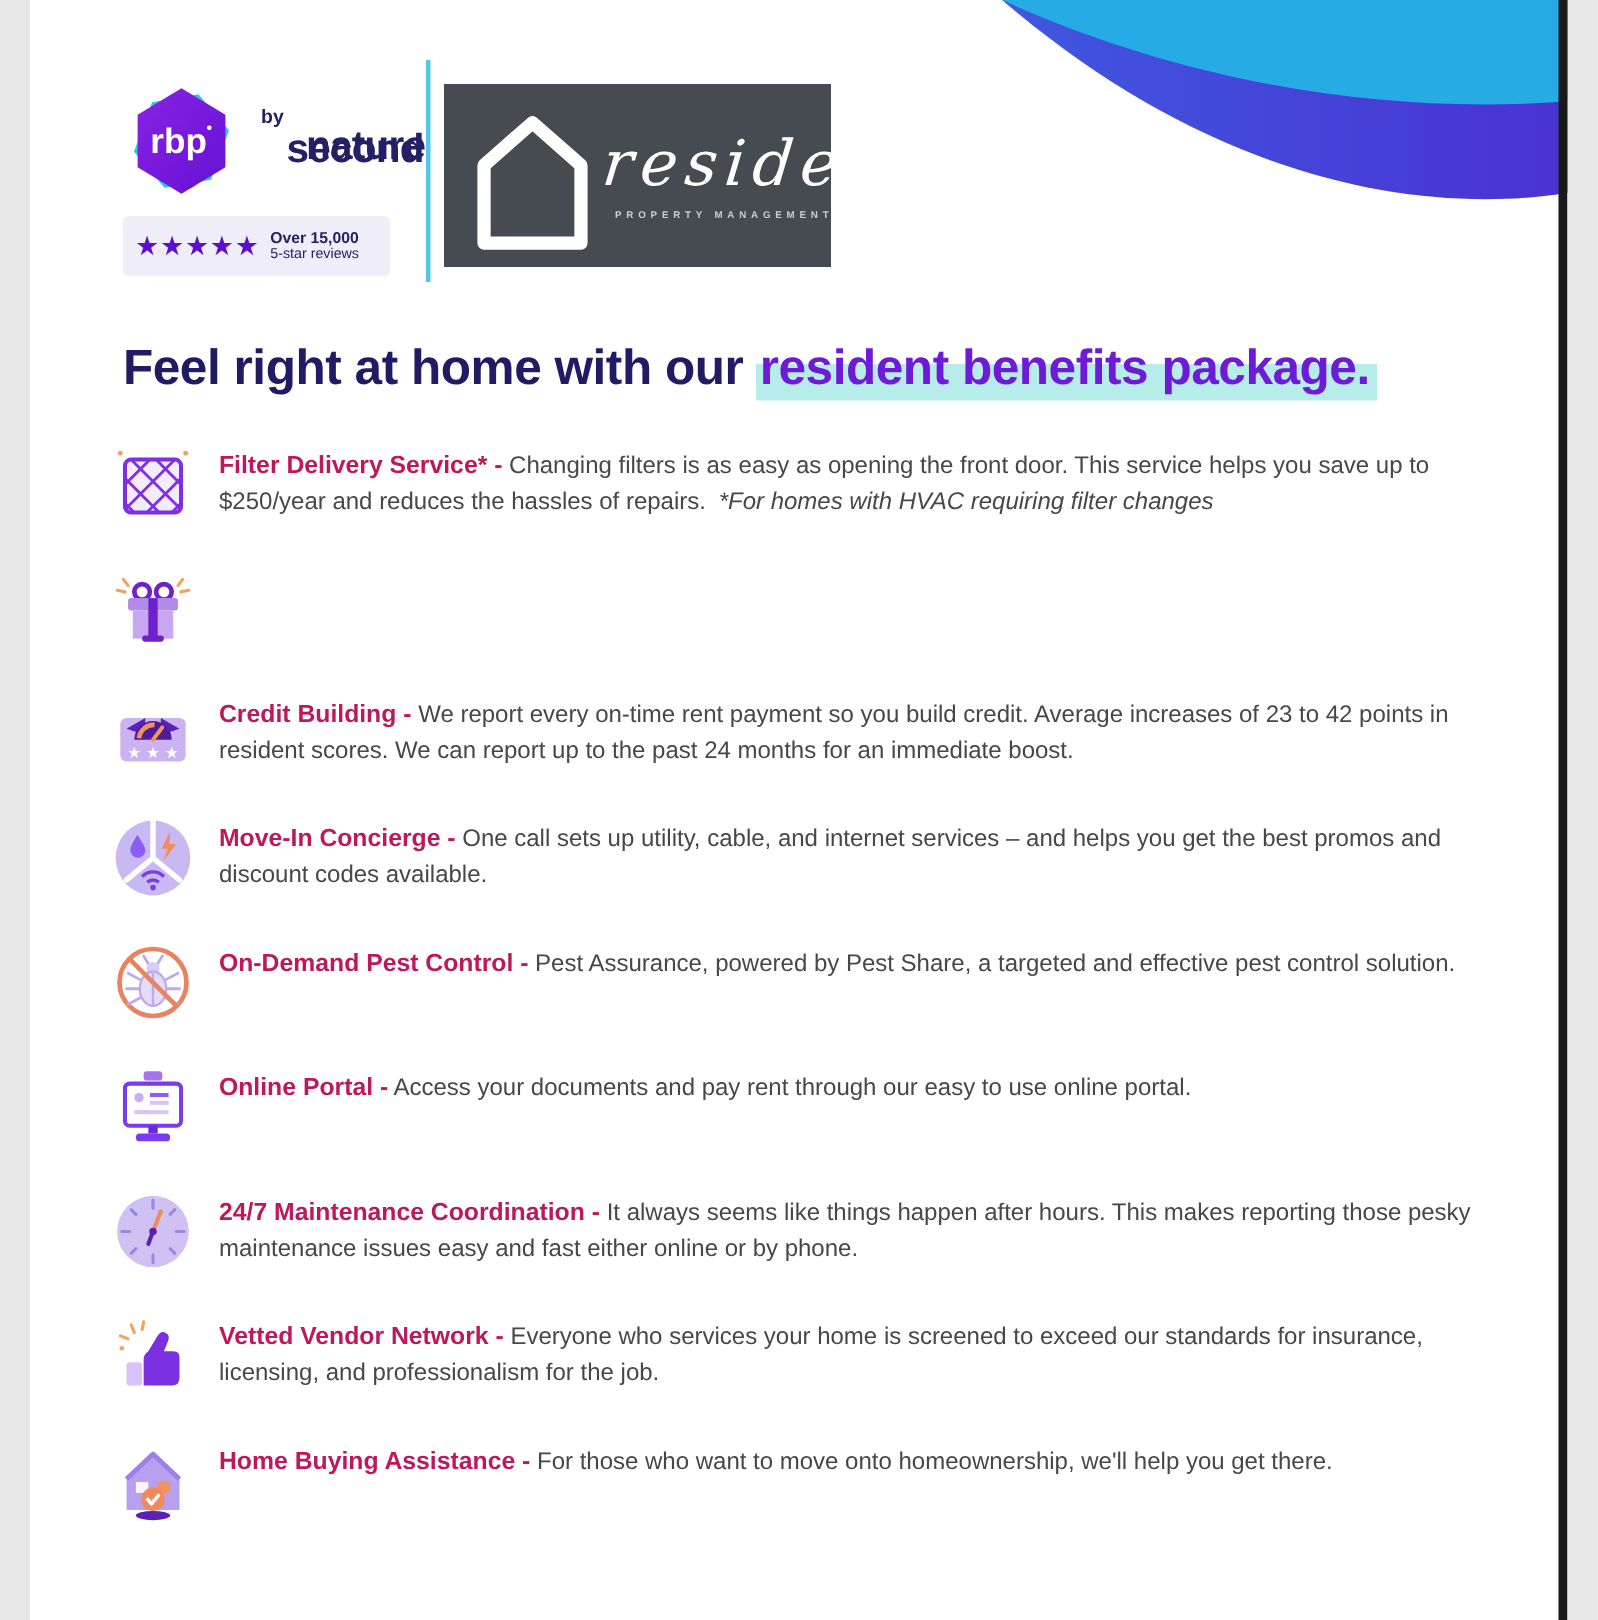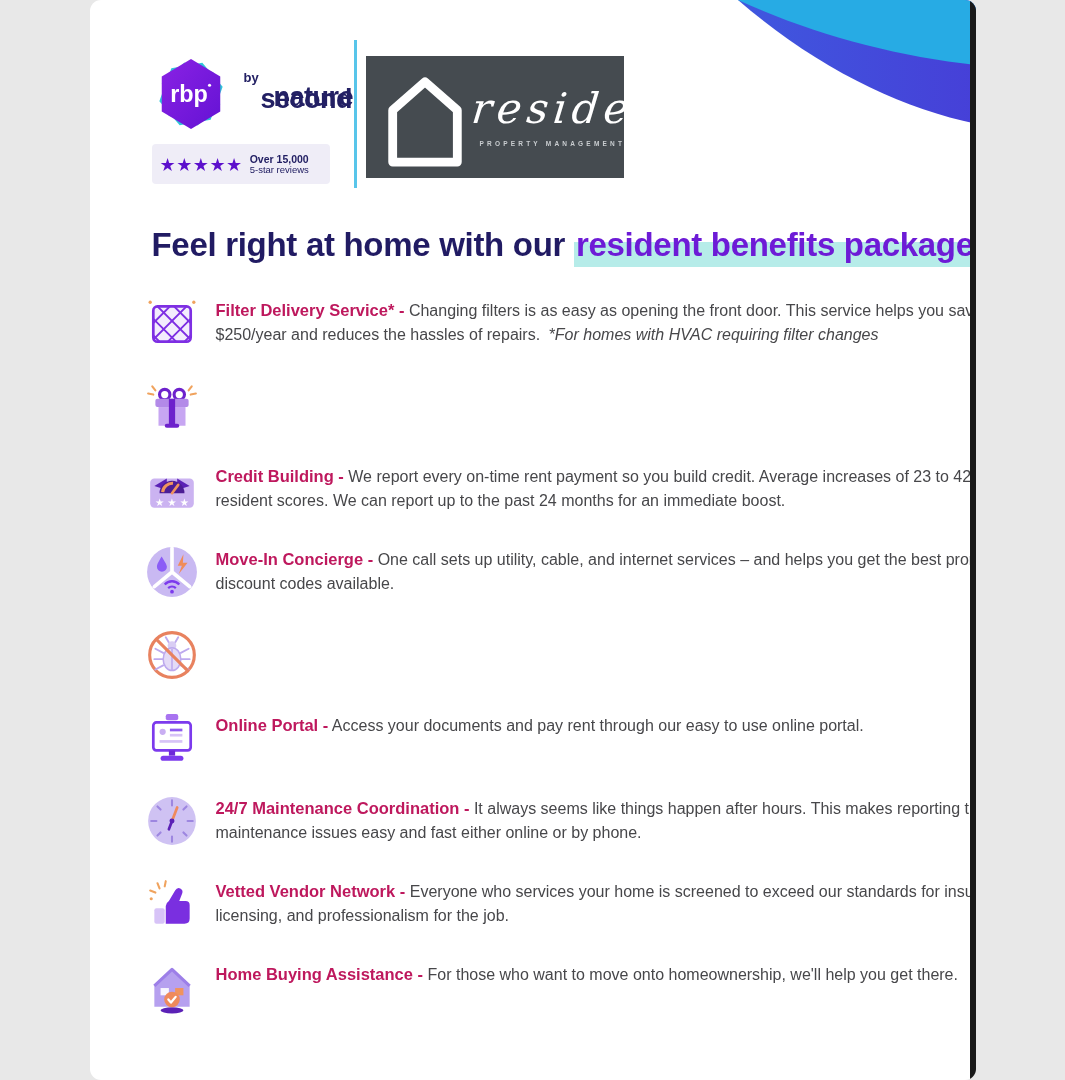--- a/index.html
+++ b/index.html
@@ -1,21 +1,20 @@
 <!DOCTYPE html>
 <html><head>
 <meta charset="utf-8">
 <style>
   * { margin:0; padding:0; box-sizing:border-box; }
   html,body { background:#e8e8e8; }
   .page {
-    position:relative; width:886px; height:1080px; background:#ffffff;
+    position:relative; width:1025px; height:1080px; background:#ffffff;
     overflow:hidden; font-family:"Liberation Sans","DejaVu Sans",sans-serif;
     margin:0 auto;
-    border-radius:11px;
   }
   
   .swoosh { position:absolute; top:0; left:0; }
   
   .edge-strip { position:absolute; top:0; right:0; width:6px; height:1080px; background:#191919; z-index:50; }
 
   
   .header { position:absolute; left:62px; top:44px; }
   .rbp-badge { position:absolute; left:0; top:8px; width:78px; height:84px; }
   .rbp-text { font-weight:bold; }
@@ -213,20 +212,24 @@
         <g stroke="#bda9ee" stroke-width="1.8" stroke-linecap="round">
           <path d="M23,14 L20,9 M29,14 L32,9"></path>
           <path d="M17.5,24 L10,20 M17,30 L9,30 M17.5,36 L10,40"></path>
           <path d="M34.5,24 L42,20 M35,30 L43,30 M34.5,36 L42,40"></path>
         </g>
         <circle cx="26" cy="17" r="4.2" fill="#d9cdf4"></circle>
         <ellipse cx="26" cy="30" rx="8.5" ry="11" fill="#e4dbf7" stroke="#bda9ee" stroke-width="1.5"></ellipse>
         <path d="M26,20 L26,41" stroke="#bda9ee" stroke-width="1.5"></path>
         <path d="M11,11 L41,41" stroke="#e8825f" stroke-width="3" stroke-linecap="round"></path>
       </svg>
+      <div class="text">
+        <span class="label">On-Demand Pest Control -</span>
+        <span>Pest Assurance, powered by Pest Share, a targeted and effective pest control solution.</span>
+      </div>
     </div>
 
     <div class="benefit">
       <svg class="icon" viewBox="0 0 52 52">
         <rect x="20" y="3" width="12" height="6" rx="2" fill="#a873f0"></rect>
         <rect x="8" y="11" width="36" height="27" rx="3" fill="#ffffff" stroke="#7c3aed" stroke-width="2.6"></rect>
         <circle cx="17" cy="20" r="3" fill="#c9aef2"></circle>
         <rect x="24" y="17" width="12" height="2.6" fill="#8f5cf0"></rect>
         <rect x="24" y="22" width="12" height="2.6" fill="#d7c3f7"></rect>
         <rect x="14" y="28" width="22" height="2.6" fill="#d7c3f7"></rect>

